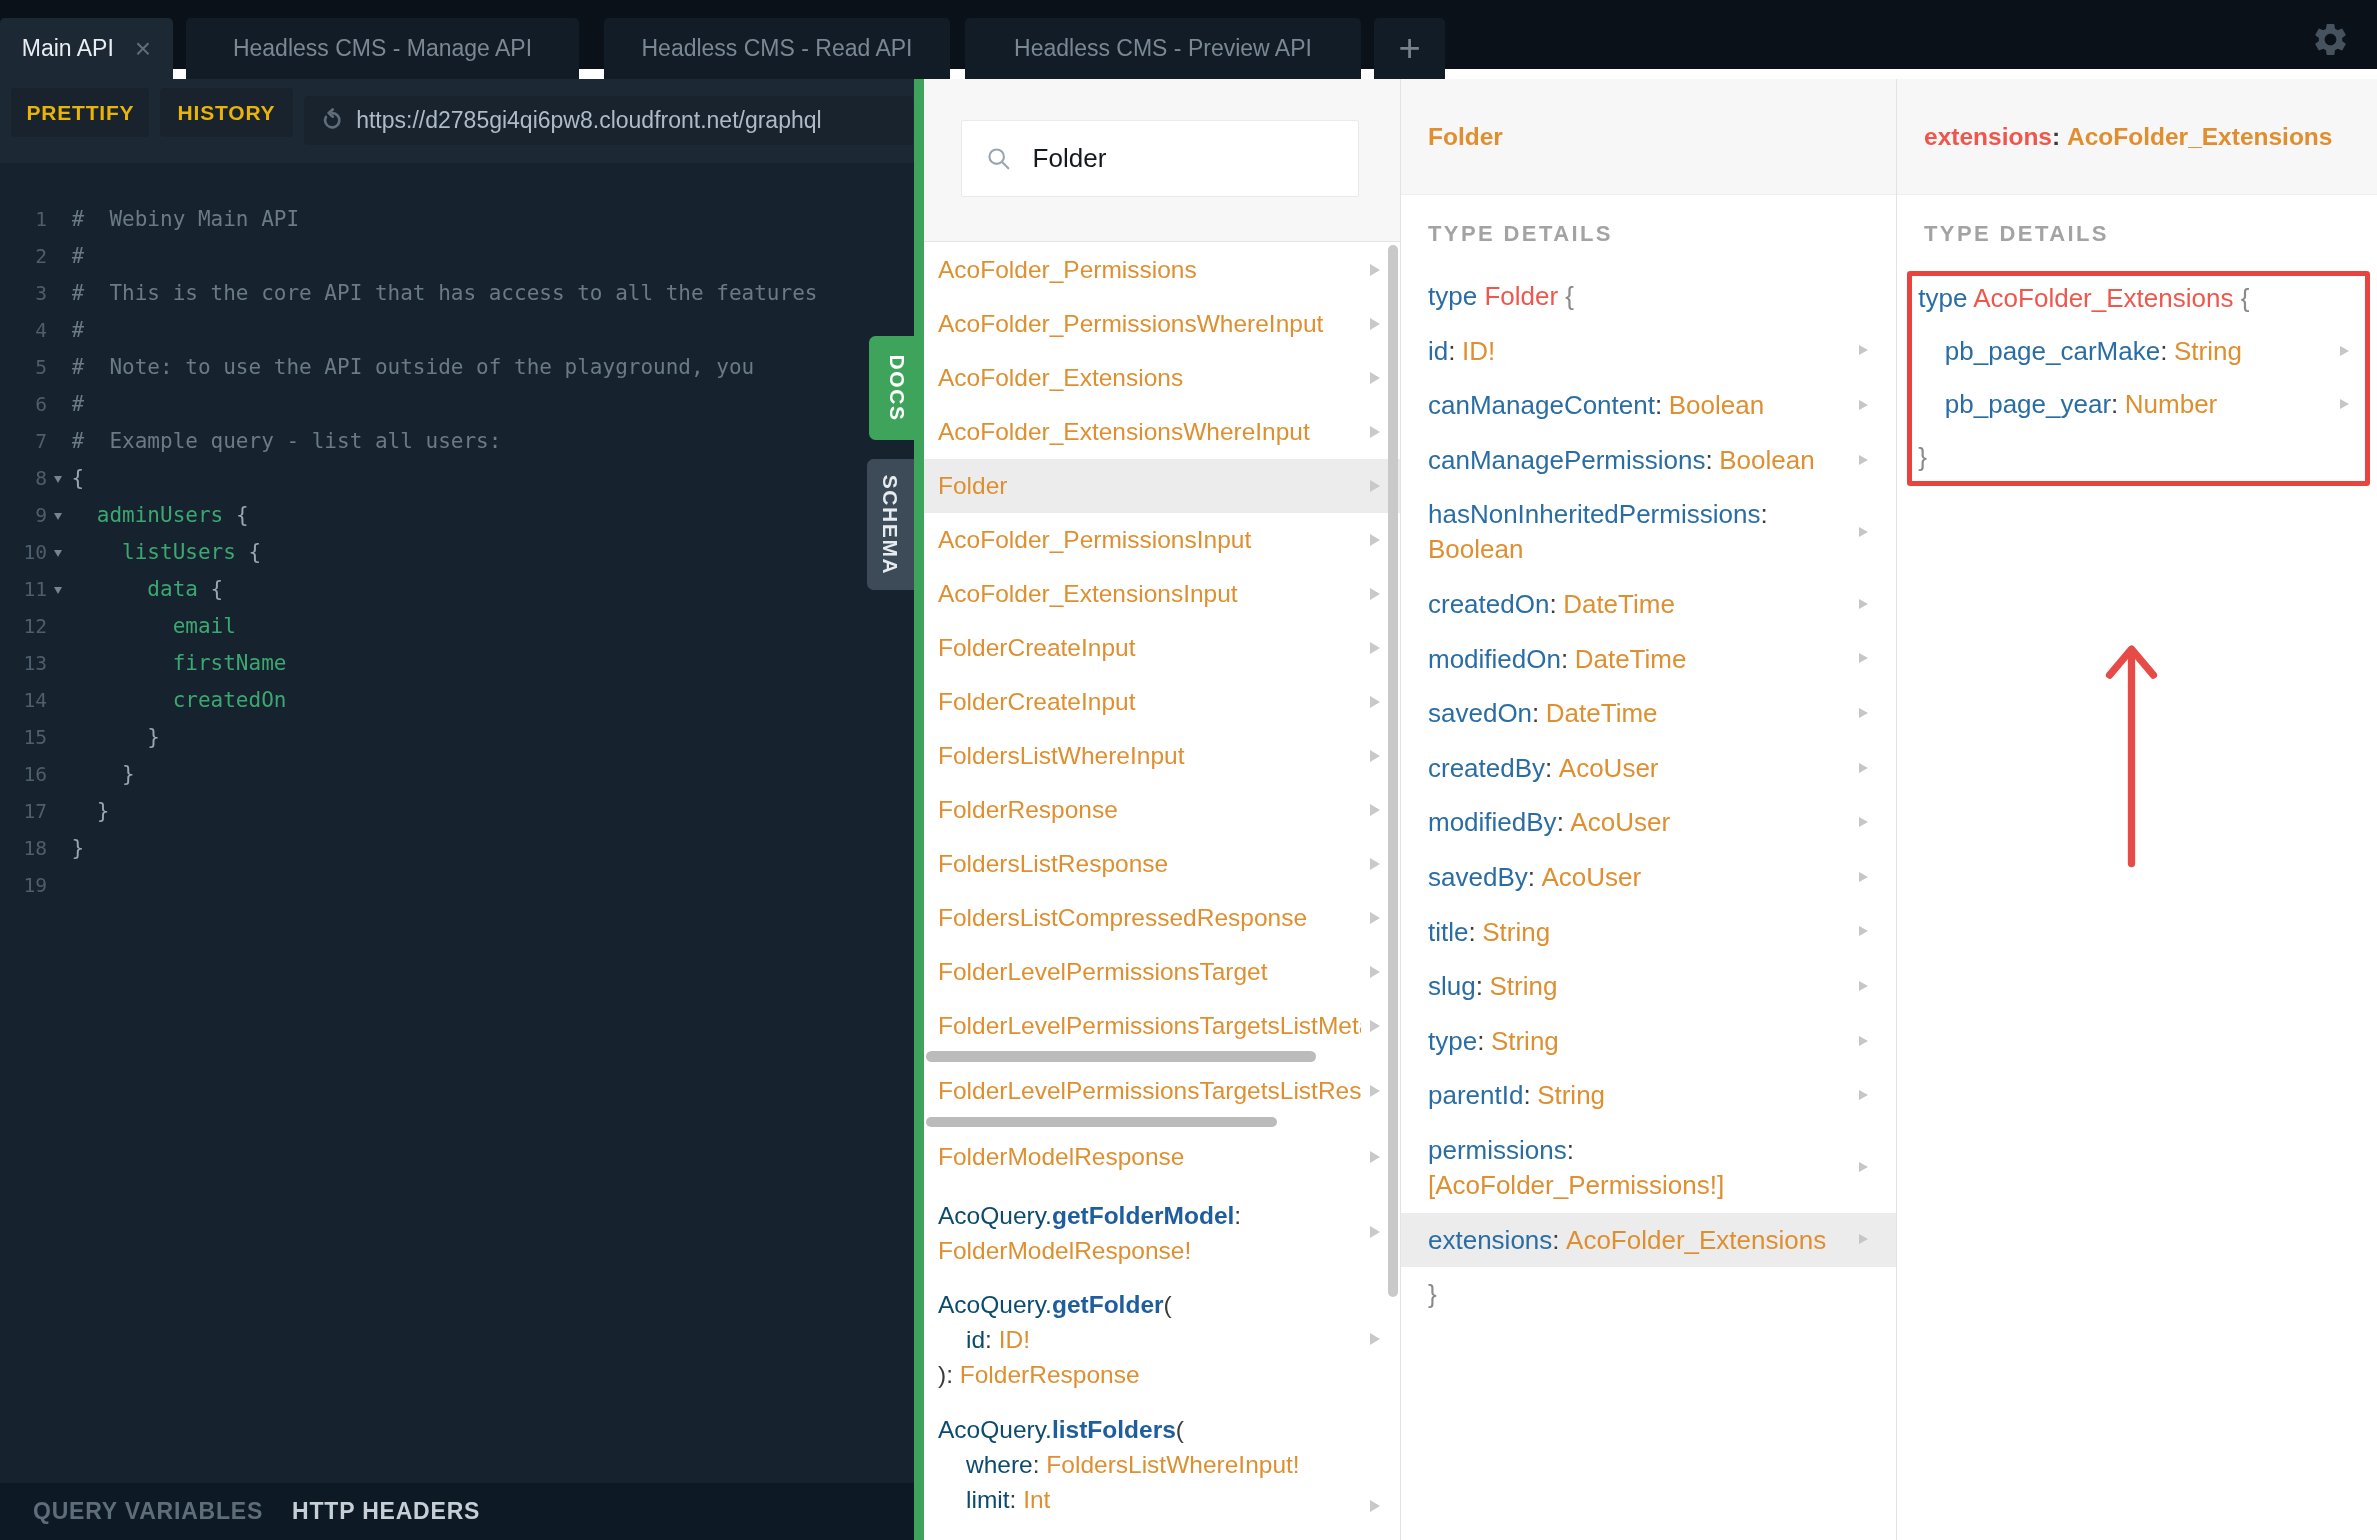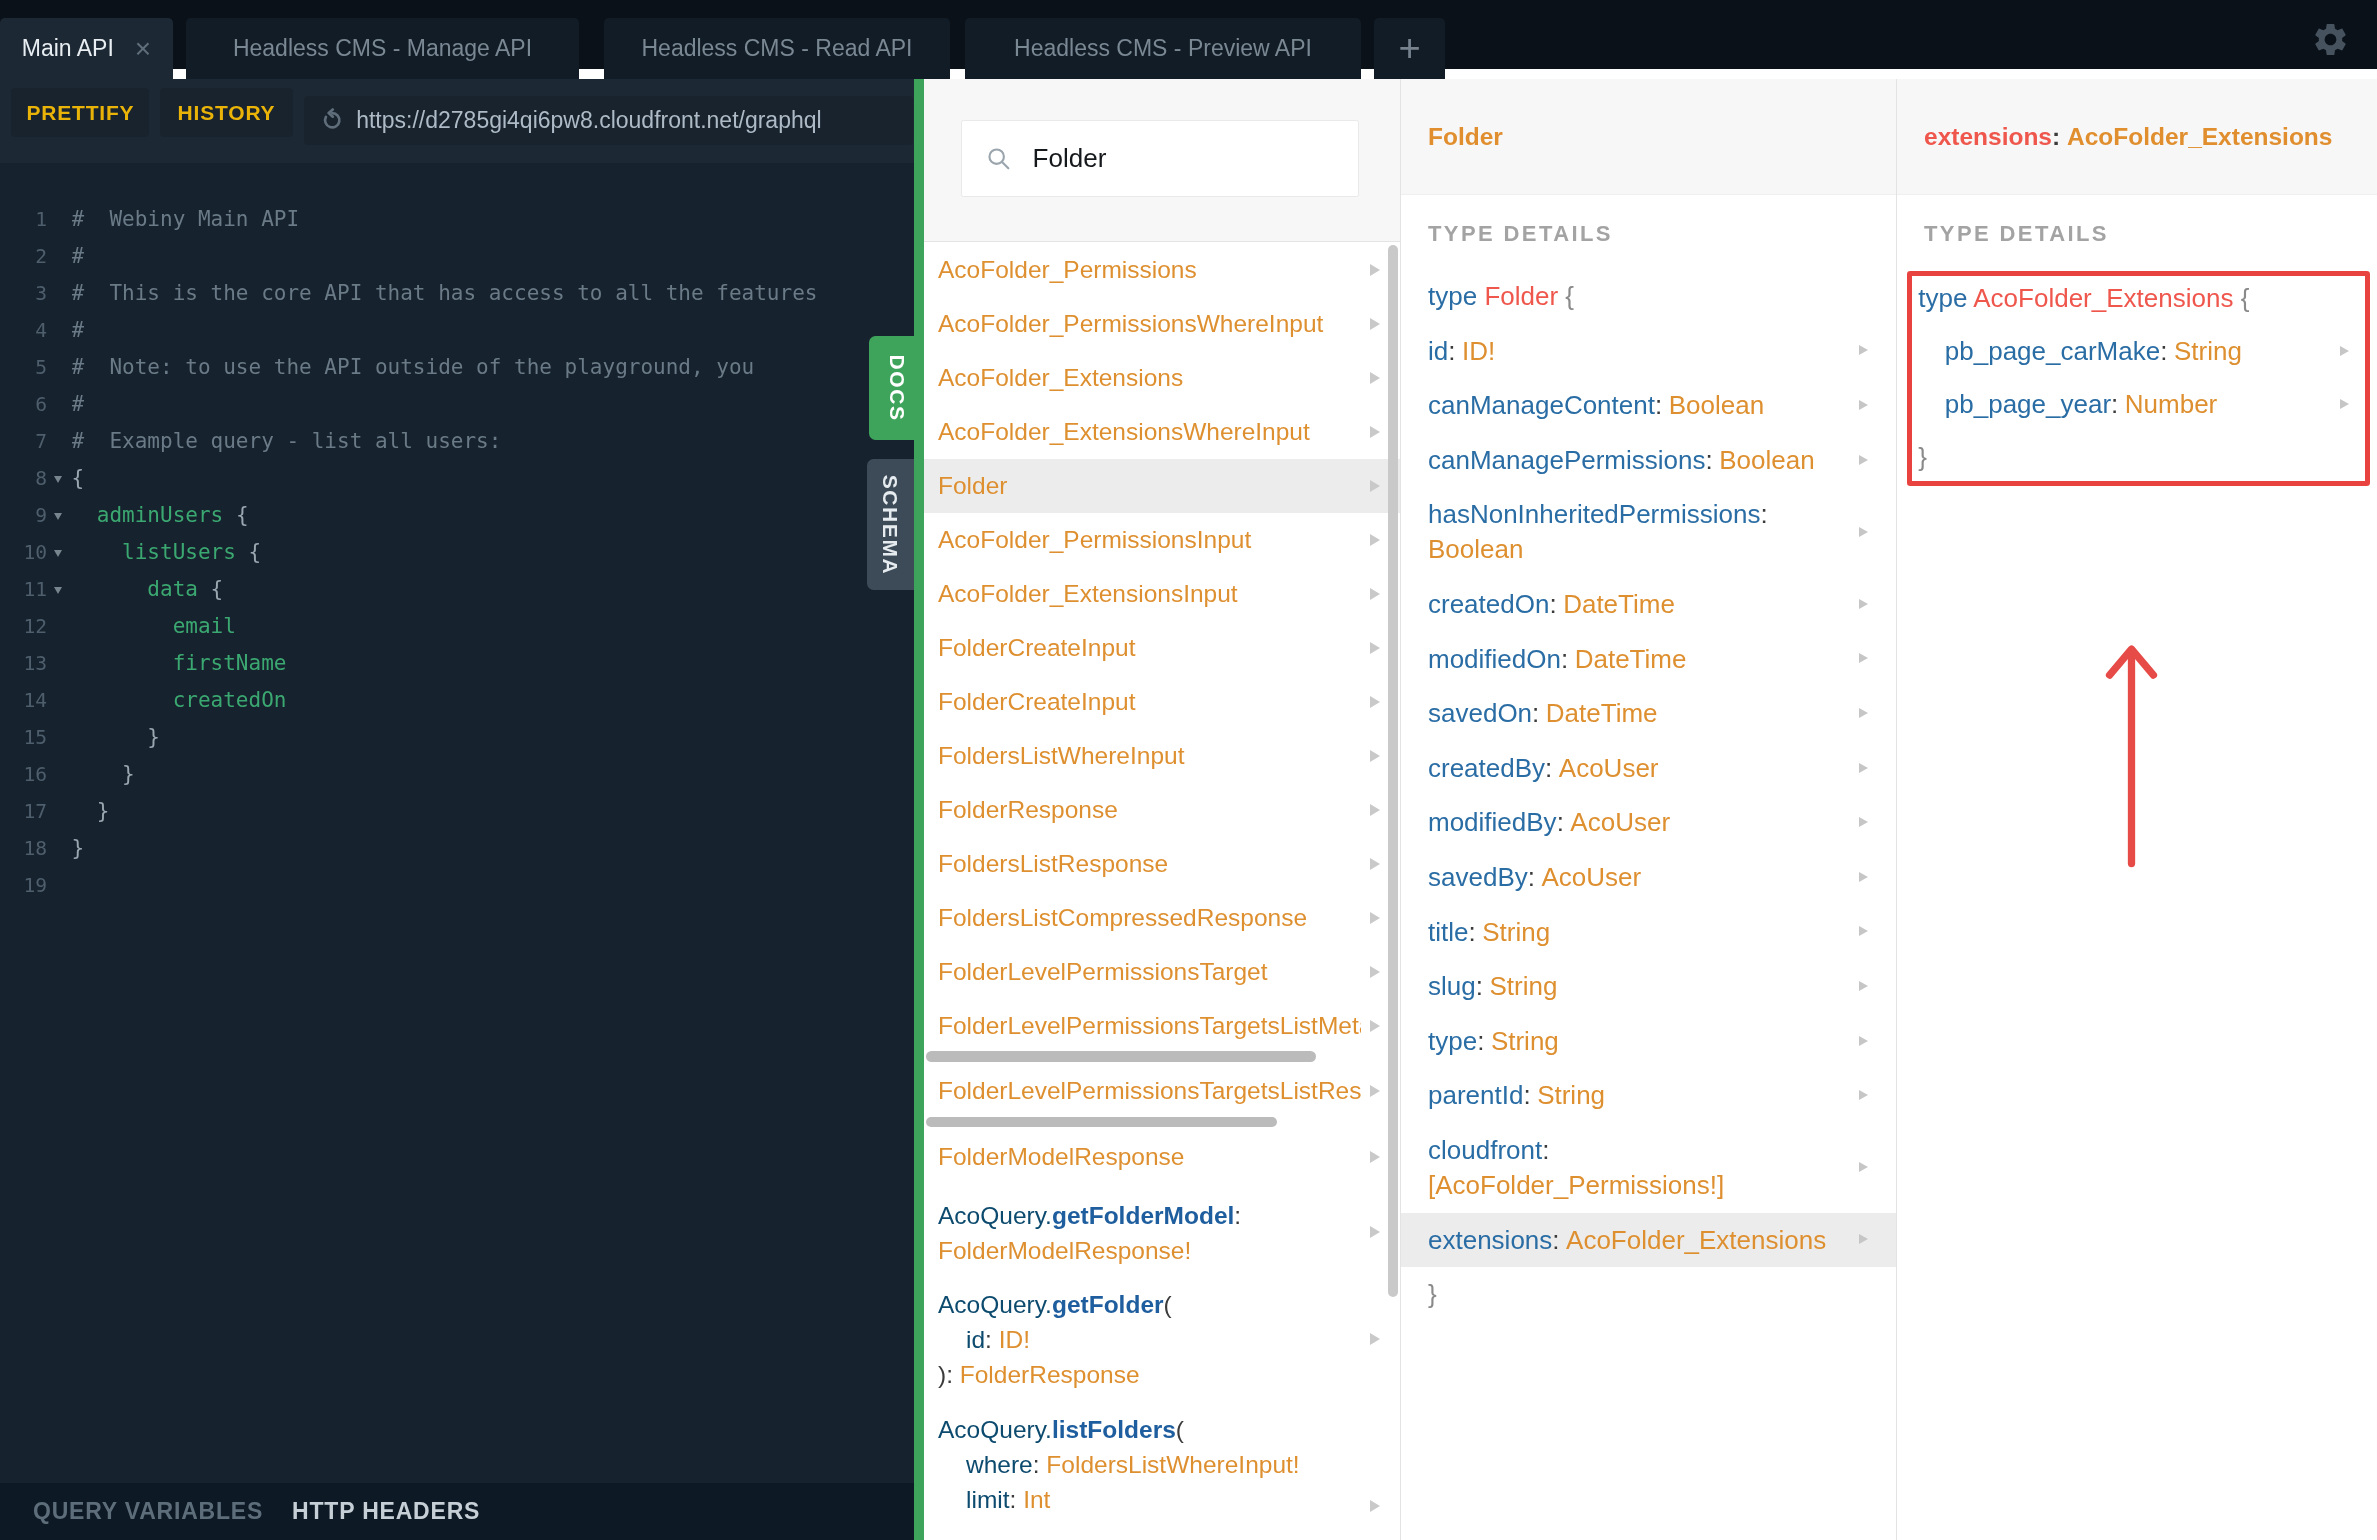--- a/index.html
+++ b/index.html
@@ -443,21 +443,21 @@
         </div>
         <div class="frow">
           <span class="ftext"><span class="fname">type</span><span class="fsep">:</span><span class="ftype">String</span></span>
           <span class="chev"></span>
         </div>
         <div class="frow">
           <span class="ftext"><span class="fname">parentId</span><span class="fsep">:</span><span class="ftype">String</span></span>
           <span class="chev"></span>
         </div>
         <div class="frow wrap">
-          <span class="ftext"><span class="fname">cloudfront</span><span class="fsep">:</span><span class="ftype">[AcoFolder_Permissions!]</span></span>
+          <span class="ftext"><span class="fname">permissions</span><span class="fsep">:</span><span class="ftype">[AcoFolder_Permissions!]</span></span>
           <span class="chev"></span>
         </div>
         <div class="frow selected">
           <span class="ftext"><span class="fname">extensions</span><span class="fsep">:</span><span class="ftype">AcoFolder_Extensions</span></span>
           <span class="chev"></span>
         </div>
       </div>
     <div class="closebrace">}</div>
   </div>
 </div>

